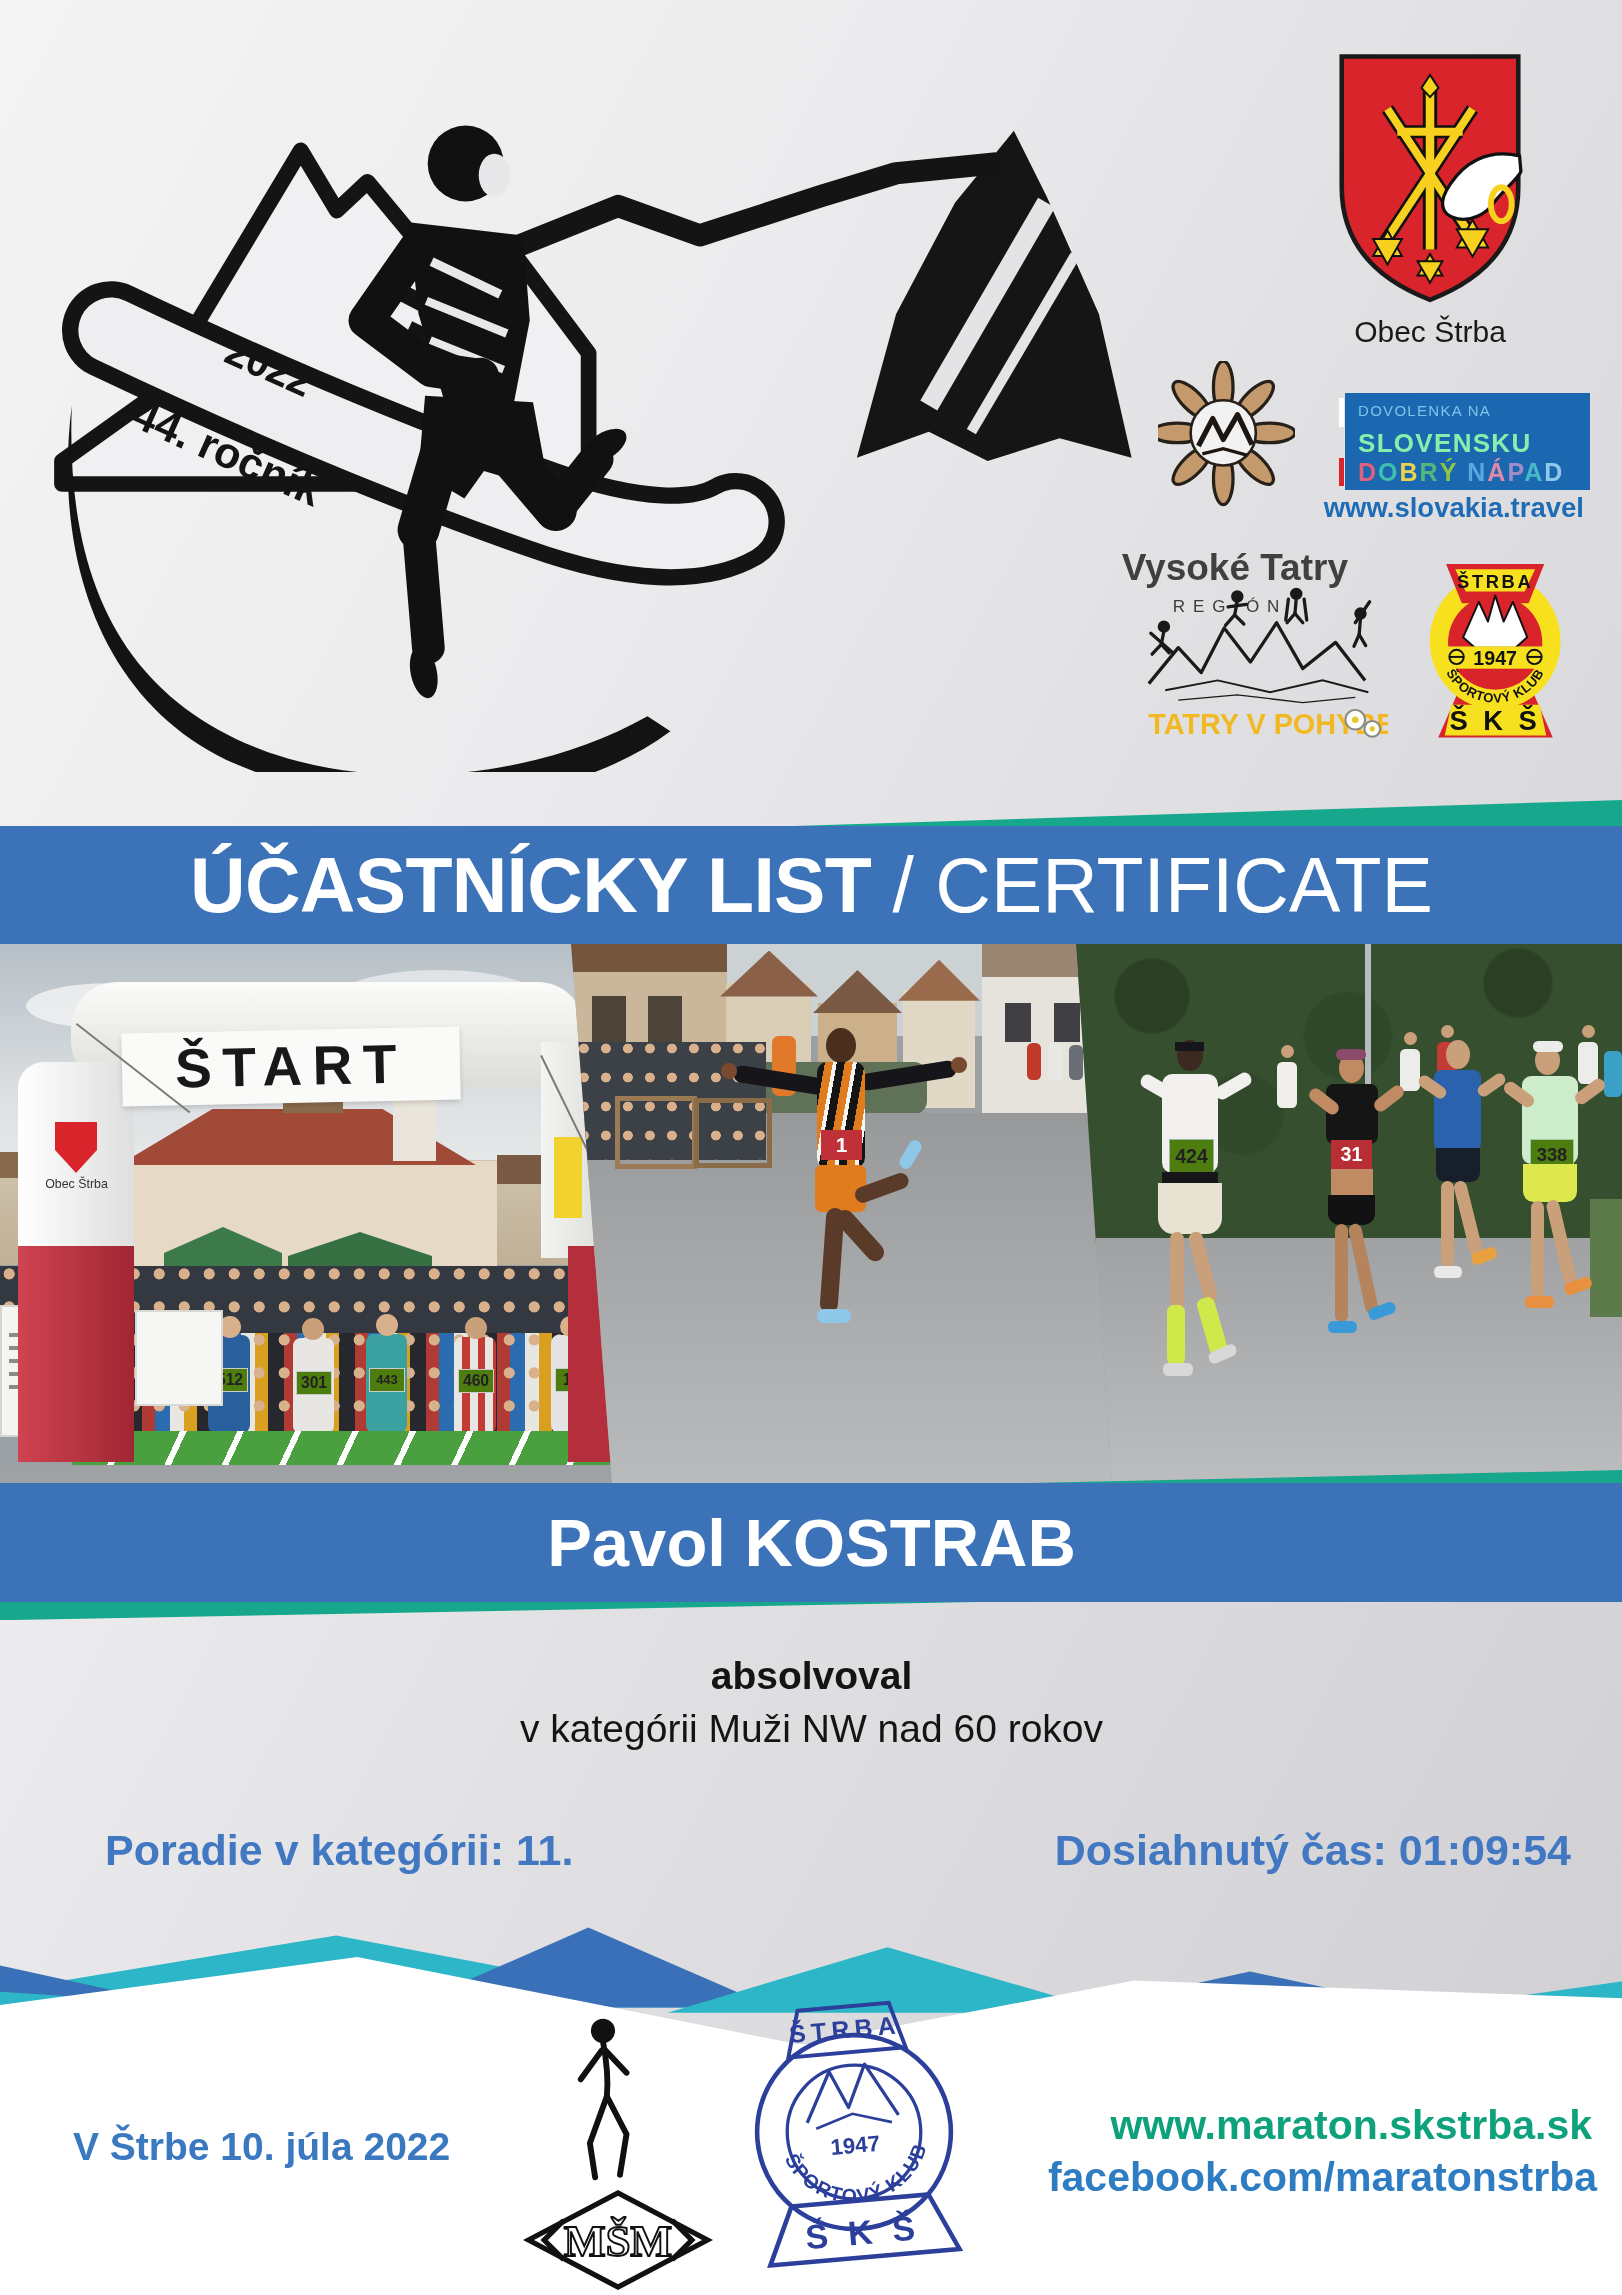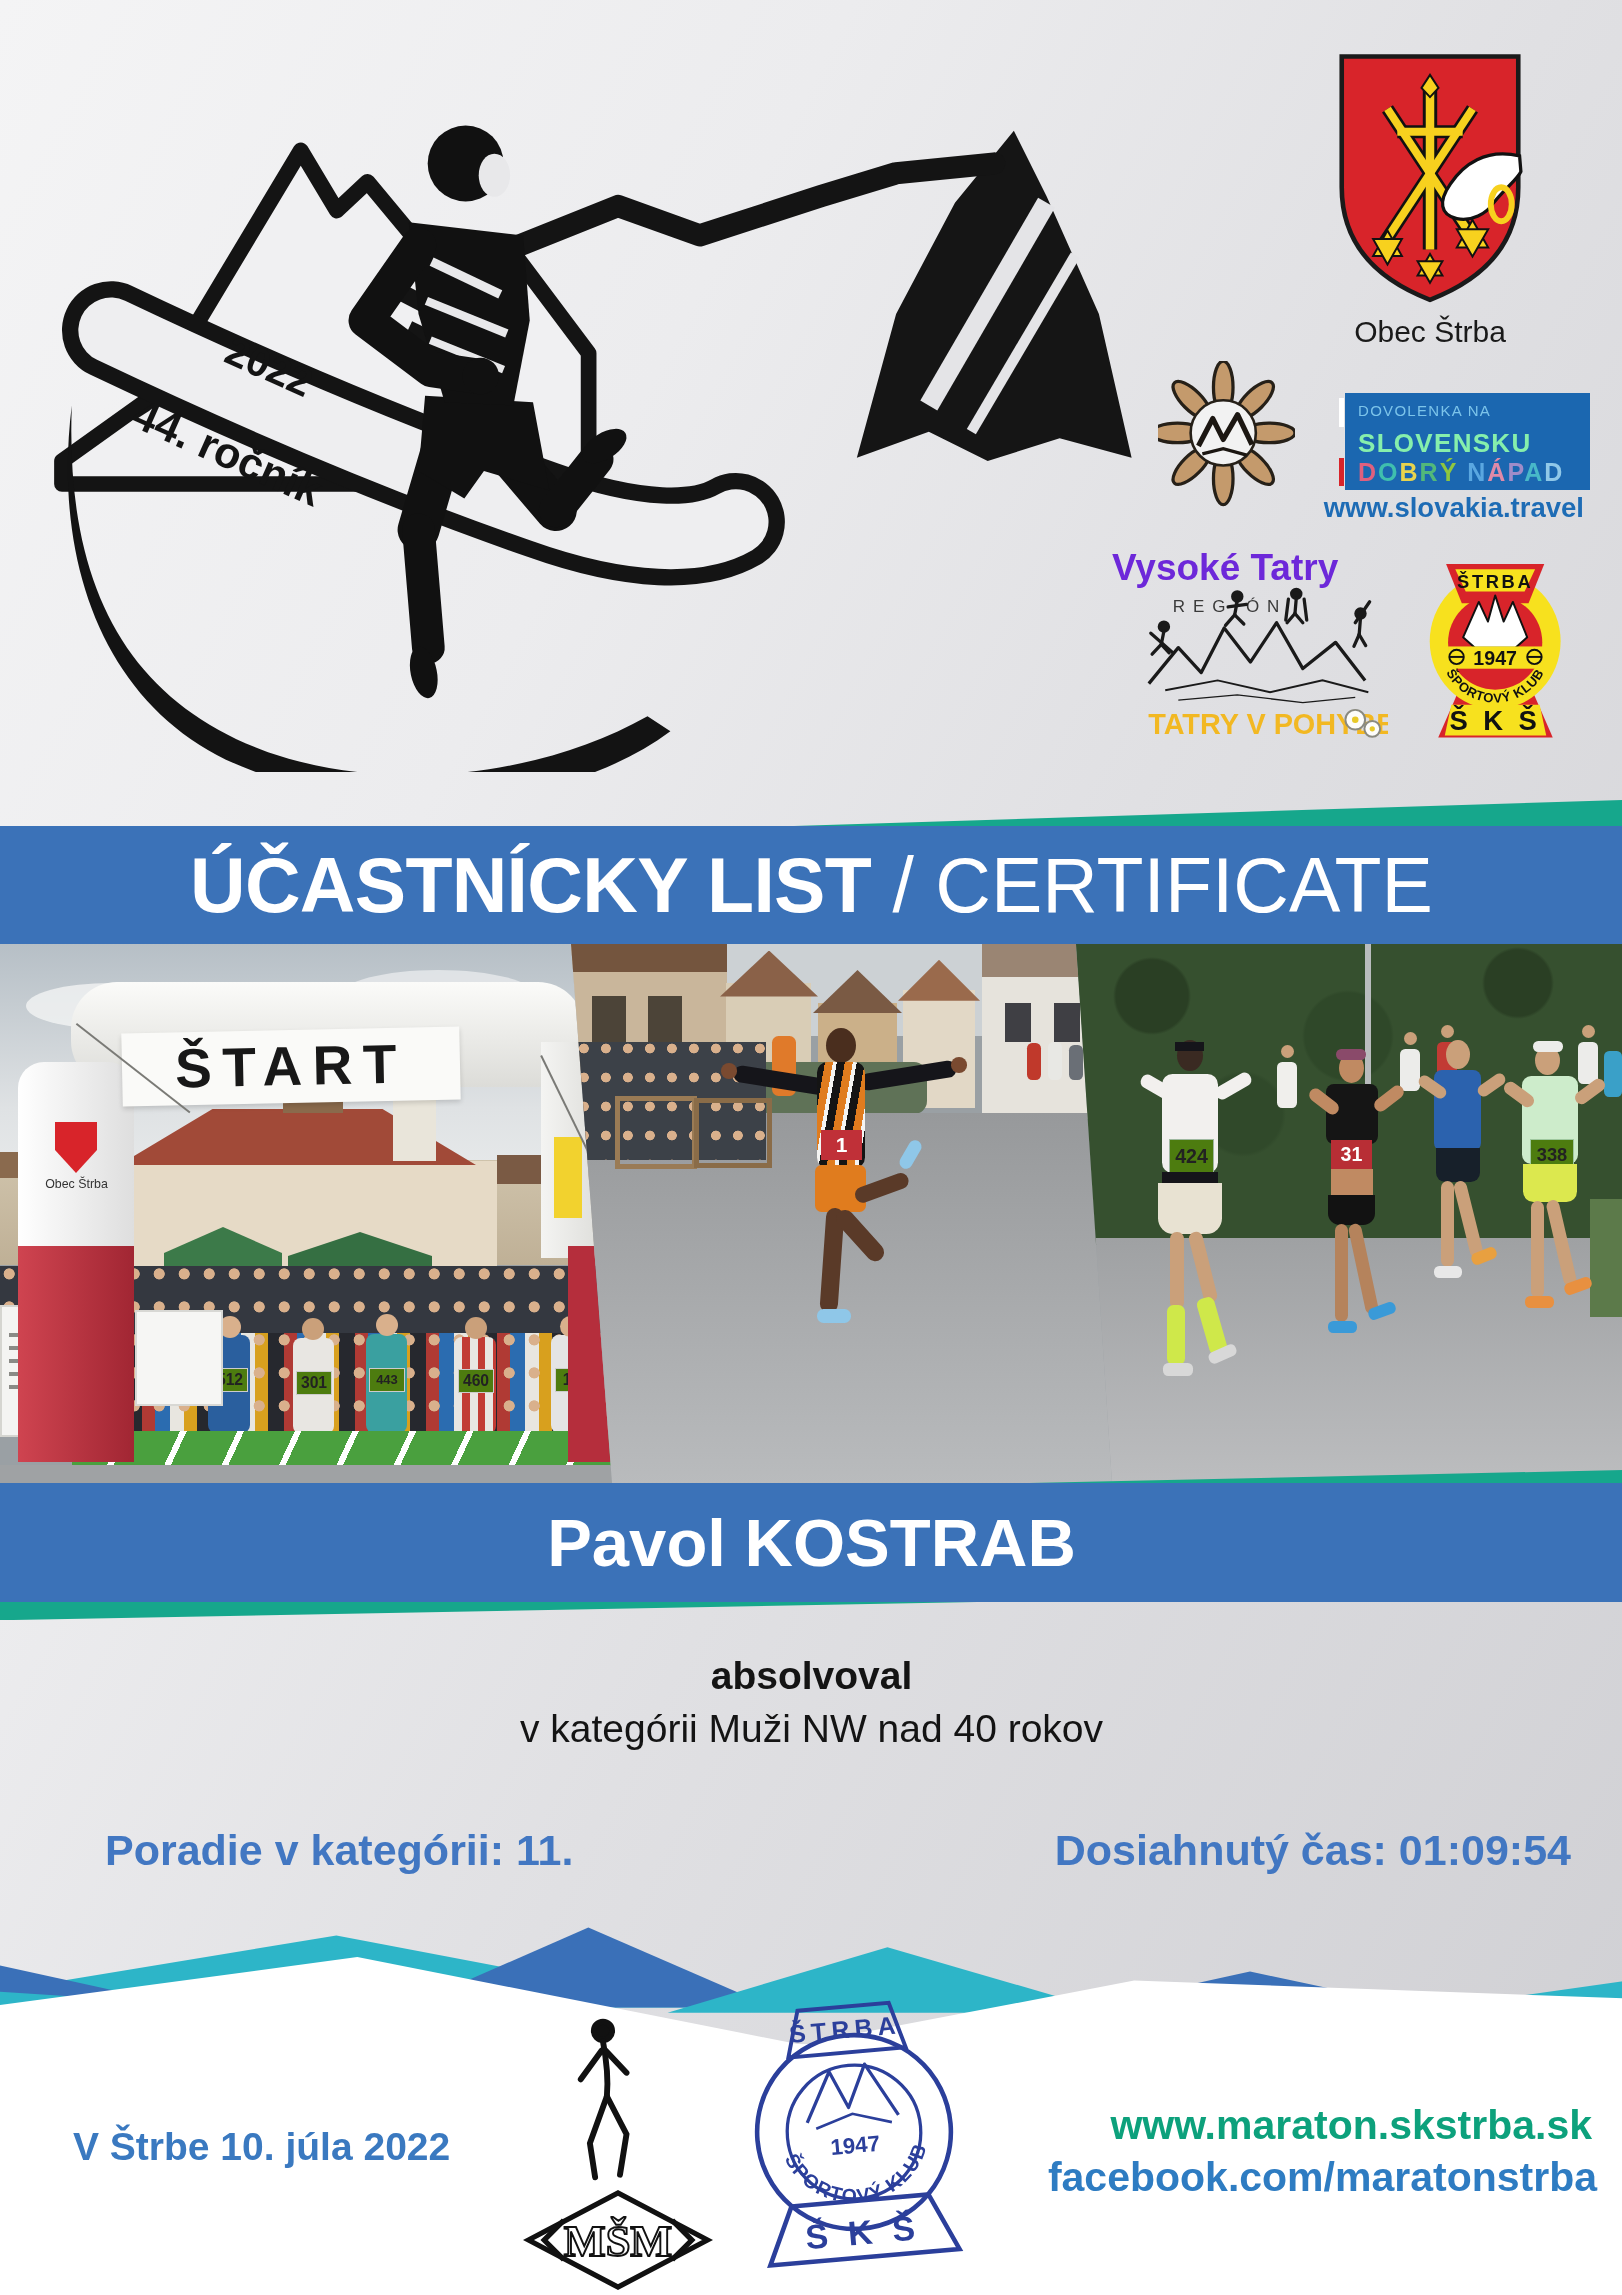--- a/index.html
+++ b/index.html
@@ -130,21 +130,21 @@
     <ellipse cx="170" cy="110" rx="40" ry="15" fill="#c49a6c" stroke="#262018" stroke-width="5"></ellipse>
     <ellipse cx="52" cy="60" rx="15" ry="38" transform="rotate(-45 52 60)" fill="#c49a6c" stroke="#262018" stroke-width="5"></ellipse>
     <ellipse cx="148" cy="60" rx="15" ry="38" transform="rotate(45 148 60)" fill="#c49a6c" stroke="#262018" stroke-width="5"></ellipse>
     <ellipse cx="52" cy="160" rx="15" ry="38" transform="rotate(45 52 160)" fill="#c49a6c" stroke="#262018" stroke-width="5"></ellipse>
     <ellipse cx="148" cy="160" rx="15" ry="38" transform="rotate(-45 148 160)" fill="#c49a6c" stroke="#262018" stroke-width="5"></ellipse>
   </g>
   <circle cx="100" cy="110" r="50" fill="#f2f2f2" stroke="#262018" stroke-width="4"></circle>
   <polyline points="62,130 84,88 100,120 122,82 144,128" fill="none" stroke="#1c1712" stroke-width="8" stroke-linejoin="round"></polyline>
   <polyline points="68,142 100,134 136,144" fill="none" stroke="#1c1712" stroke-width="5"></polyline>
 </svg>
-<div class="abs" style="left:1112px;top:547px;width:236px;text-align:left;font-size:37px;font-weight:700;color:#6d28d9;">Vysoké Tatry</div>
+<div class="abs" style="left:1112px;top:547px;width:236px;text-align:right;font-size:37px;font-weight:700;color:#404040;">Vysoké Tatry</div>
 <div class="abs" style="left:1112px;top:597px;width:236px;text-align:center;font-size:17px;letter-spacing:7.9px;color:#3a3a3a;">REGIÓN</div>
 
 <div class="abs dov-dash-w"></div>
 <div class="abs dov-dash-r"></div>
 <div class="abs dovolenka">
   <div class="l1">DOVOLENKA NA</div>
   <div class="l2">SLOVENSKU</div>
   <div class="l3"><span style="color: rgb(224, 96, 126);">D</span><span style="color: rgb(63, 191, 174);">O</span><span style="color: rgb(232, 212, 77);">B</span><span style="color: rgb(82, 184, 122);">R</span><span style="color: rgb(143, 198, 63);">Ý</span><span> </span><span style="color: rgb(90, 167, 224);">N</span><span style="color: rgb(224, 138, 168);">Á</span><span style="color: rgb(160, 140, 200);">P</span><span style="color: rgb(72, 184, 200);">A</span><span style="color: rgb(144, 200, 232);">D</span></div>
 </div>
 <div class="abs slovakia-url">www.slovakia.travel</div>
@@ -406,21 +406,21 @@
   </div>
 </div>
 
 <div class="abs wedge" style="left:1029px;top:1470px;width:594px;height:13px;clip-path:polygon(0 100%,100% 0,100% 100%);"></div>
 <div class="abs banner banner2">
   <span>Pavol KOSTRAB</span>
 </div>
 <div class="abs wedge" style="left:0;top:1602px;width:977px;height:18.3px;clip-path:polygon(0 0,100% 0,0 100%);"></div>
 
 <div class="abs line-c" style="top:1654px;font-weight:bold;">absolvoval</div>
-<div class="abs line-c" style="top:1707px;">v kategórii Muži NW nad 40 rokov</div>
+<div class="abs line-c" style="top:1707px;">v kategórii Muži NW nad 60 rokov</div>
 
 <div class="abs results" style="left:105px;top:1826px;">
   <span>Poradie v kategórii:</span>
   <span>11.</span>
 </div>
 <div class="abs results" style="right:52px;top:1826px;">
   <span>Dosiahnutý čas:</span>
   <span>01:09:54</span>
 </div>
 

